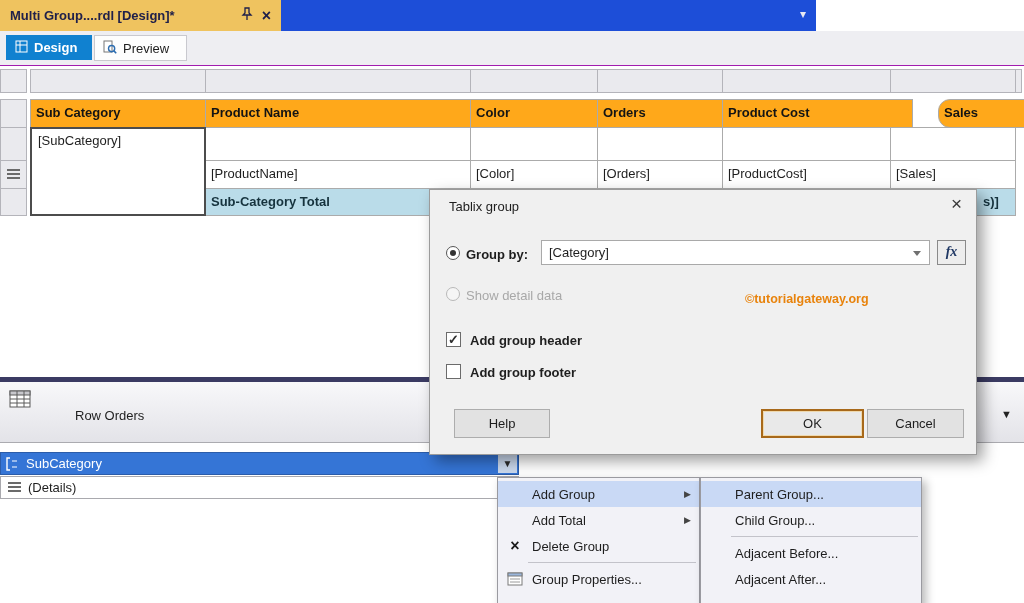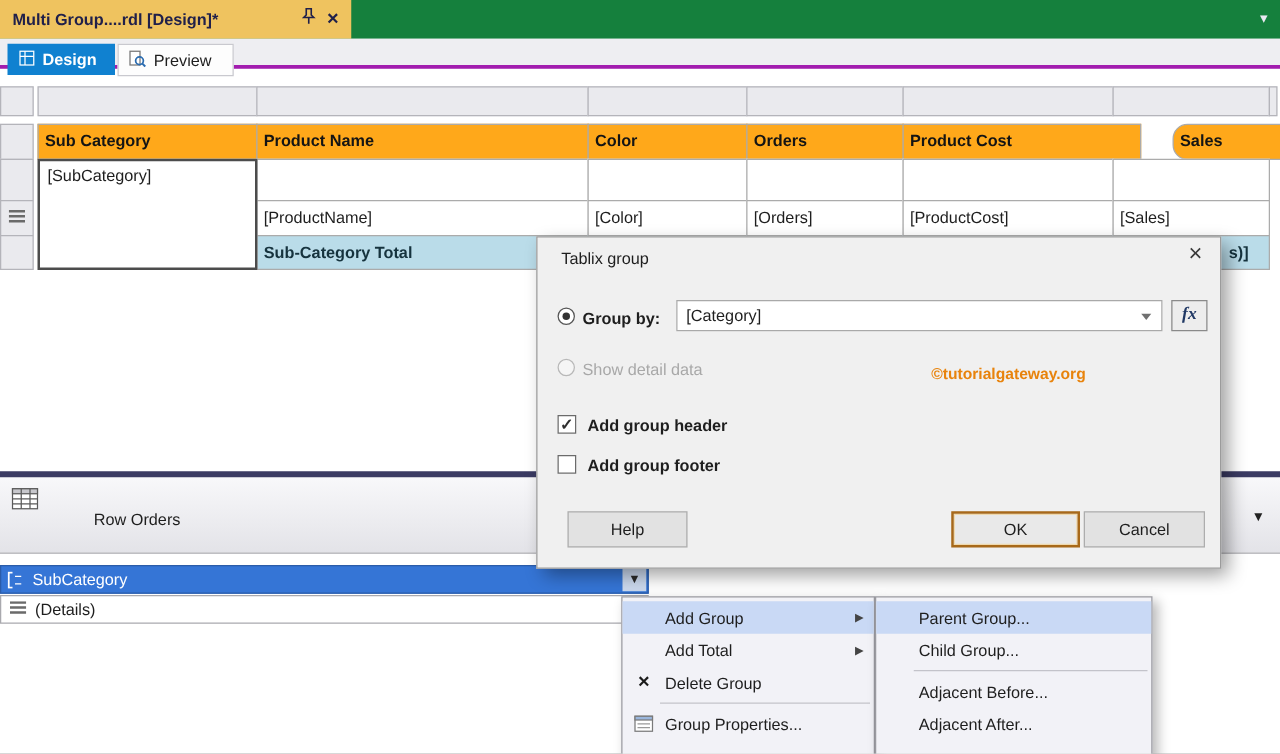--- a/index.html
+++ b/index.html
@@ -1,29 +1,29 @@
 <!DOCTYPE html>
 <html><head>
 <meta charset="utf-8">
 <style>
   * { margin:0; padding:0; box-sizing:border-box; }
   body { font-family:"Liberation Sans", sans-serif; background:#888; }
   #root { position:relative; width:1024px; height:603px; background:#ffffff; overflow:hidden; }
 
   
-  #titlebar { position:absolute; left:0; top:0; width:1024px; height:31px; background:#15803d; }
+  #titlebar { position:absolute; left:0; top:0; width:816px; height:31px; background:#1d4ed8; }
   #doc-tab { position:absolute; left:0; top:0; width:281px; height:31px; background:#EFC35F;
              display:flex; align-items:center; gap:9px; padding:0 10px; }
   #doc-title { font-size:13px; font-weight:bold; color:#20204A; white-space:nowrap; flex:1; }
   #tab-close { font-size:16px; font-weight:bold; color:#20204A; line-height:1; cursor:default; }
   #win-dd { position:absolute; right:10px; top:7px; color:#E9E9F2; font-size:12px; }
 
   
-  #toolbar { position:absolute; left:0; top:31px; width:1024px; height:24px; background:#EEEEF2;
-             border-bottom:3px solid #a21caf; }
+  #toolbar { position:absolute; left:0; top:31px; width:1024px; height:35px; background:#EEEEF2;
+             border-bottom:1px solid #a21caf; }
   #design-btn { position:absolute; left:6px; top:4px; width:86px; height:25px; background:#1081D0;
                 color:#fff; display:flex; align-items:center; gap:6px; padding:0 9px;
                 font-size:13px; font-weight:bold; }
   #preview-btn { position:absolute; left:94px; top:4px; width:93px; height:26px; background:#FDFDFD;
                  border:1px solid #C9C9CF; color:#1E1E1E; display:flex; align-items:center; gap:6px;
                  padding:0 8px; font-size:13px; }
 
   
   .hcell { position:absolute; top:69px; height:24px; background:#EAEAEE; border:1px solid #B4B4BA; }
   #hc { left:0; width:27px; }

